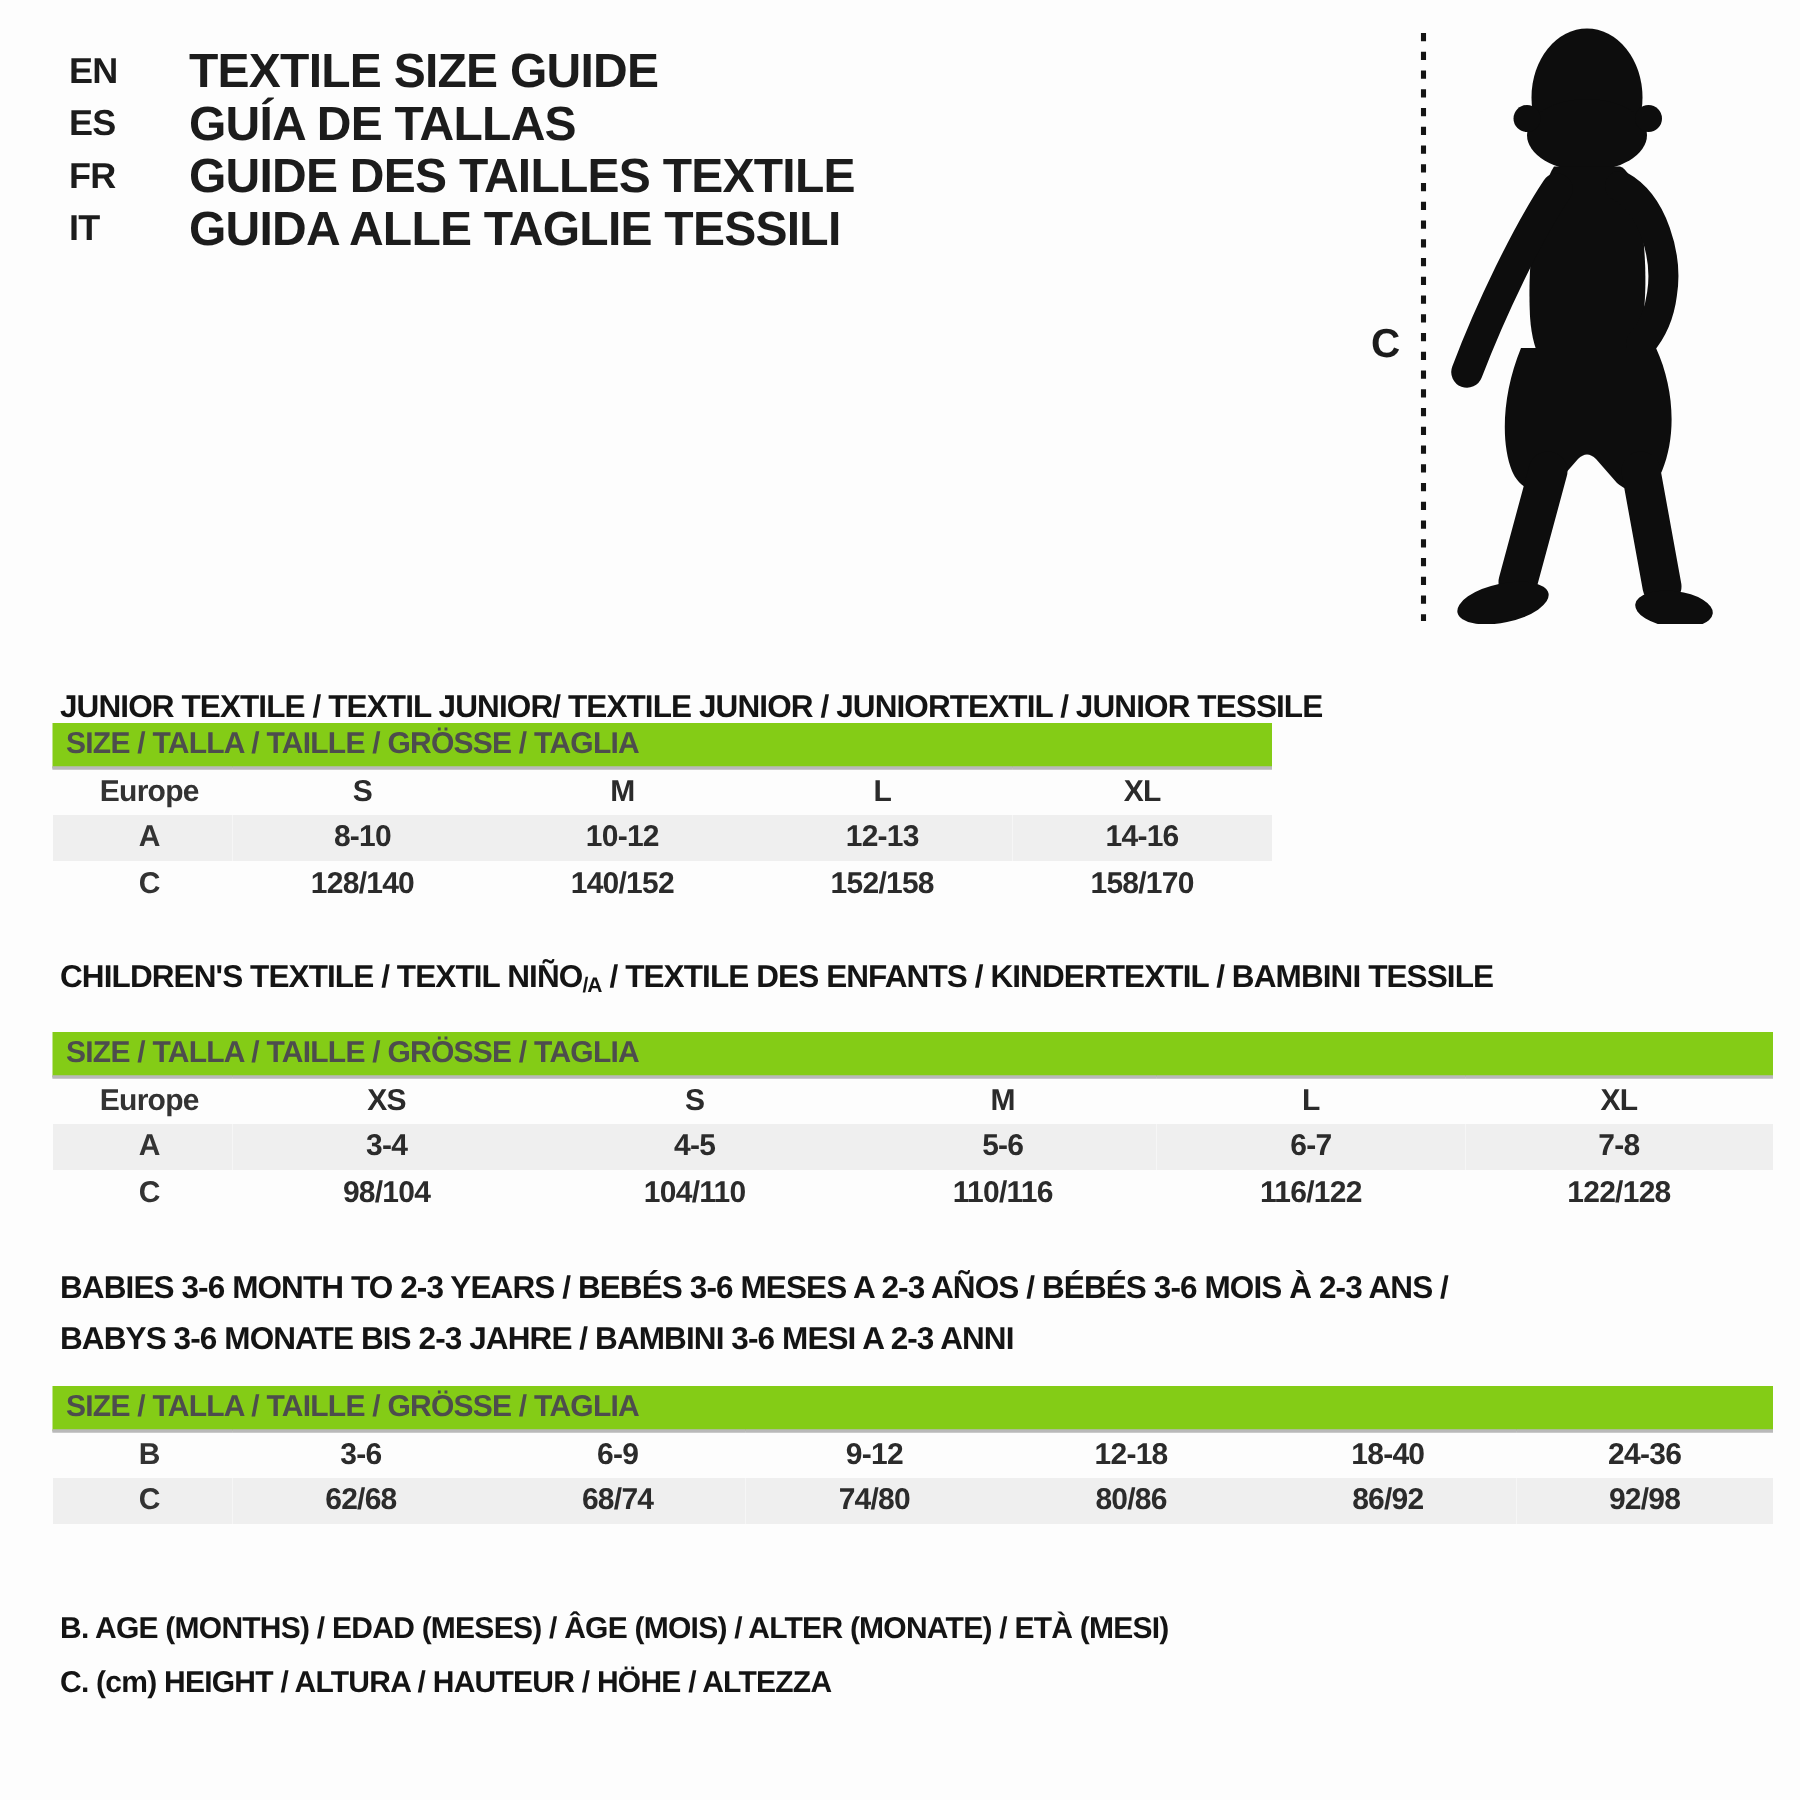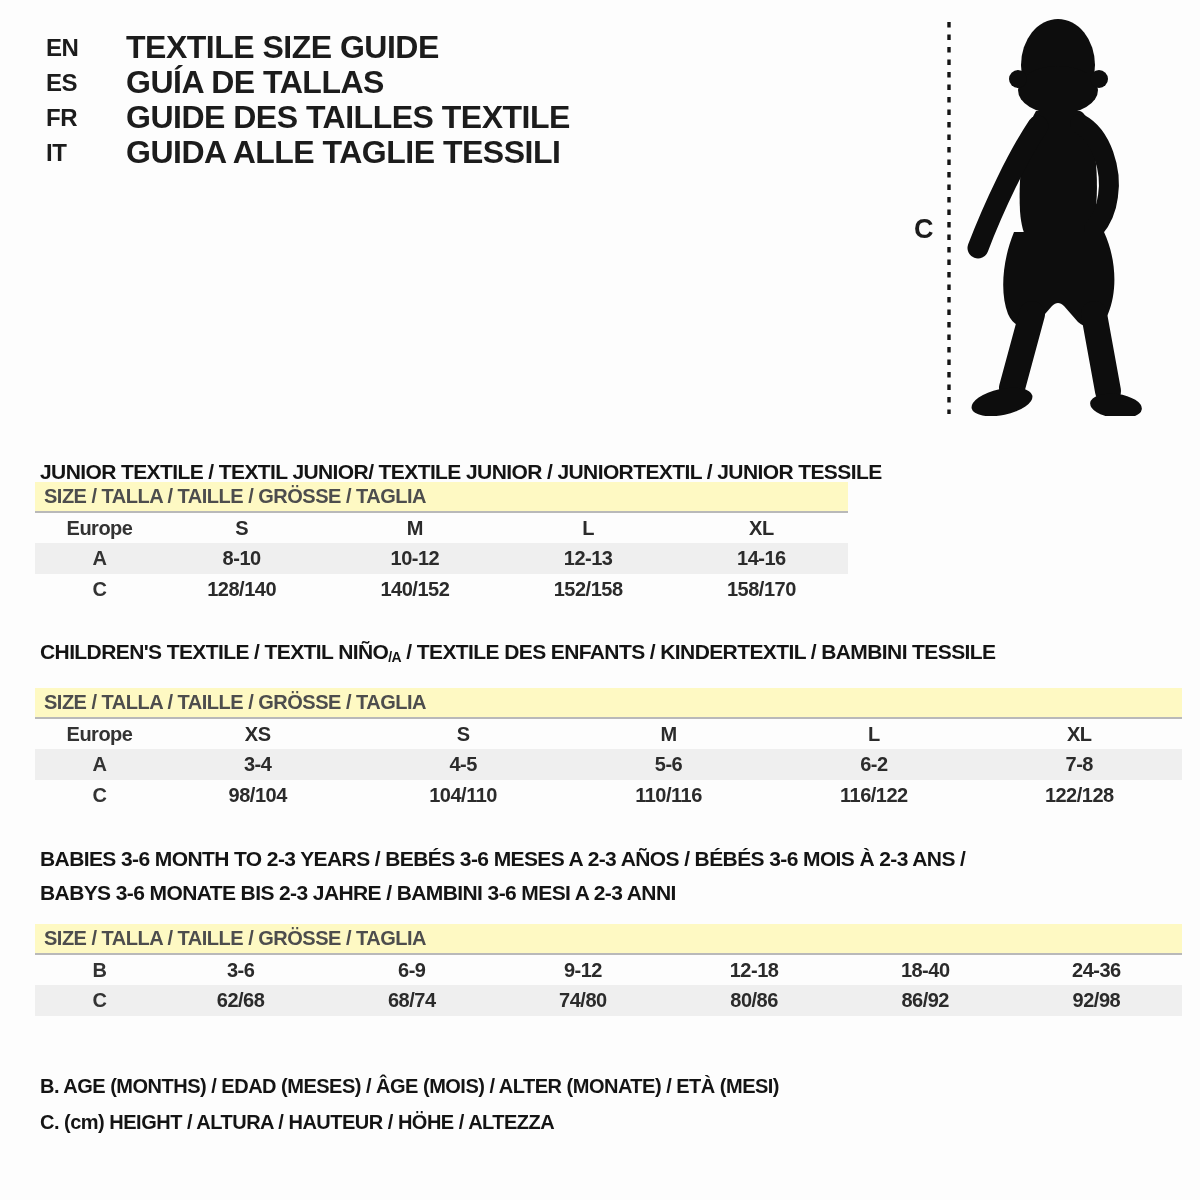--- a/index.html
+++ b/index.html
@@ -31,21 +31,21 @@
     white-space:nowrap; color:#141414;
   }
   .section-title .sub { font-size:14px; vertical-align:-3px; }
   .title-two-line { line-height:34px; }
 
   table.sizes {
     position:absolute; left:35px;
     border-collapse:collapse; table-layout:fixed;
   }
   table.sizes th.bar {
-    background:#fef9c3; color:#4d4d4d;
+    background:#84cc16; color:#4d4d4d;
     text-align:left; font-size:20px; font-weight:700; letter-spacing:-0.5px;
     height:30px; padding:0 0 0 9px;
     border-bottom:2px solid #b9b9b9;
   }
   table.sizes td {
     height:31px; font-size:20px; font-weight:700; letter-spacing:-0.5px;
     text-align:center; color:#2b2b2b; padding:0; overflow:hidden; white-space:nowrap;
   }
   table.sizes td.lbl { text-align:center; padding-left:9px; color:#333; }
   table.sizes tr.alt { background:#efefef; }
@@ -178,21 +178,21 @@
       <td>S</td>
       <td>M</td>
       <td>L</td>
       <td>XL</td>
     </tr>
     <tr class="alt">
       <td class="lbl">A</td>
       <td>3-4</td>
       <td>4-5</td>
       <td>5-6</td>
-      <td>6-2</td>
+      <td>6-7</td>
       <td>7-8</td>
     </tr>
     <tr>
       <td class="lbl">C</td>
       <td>98/104</td>
       <td>104/110</td>
       <td>110/116</td>
       <td>116/122</td>
       <td>122/128</td>
     </tr>

